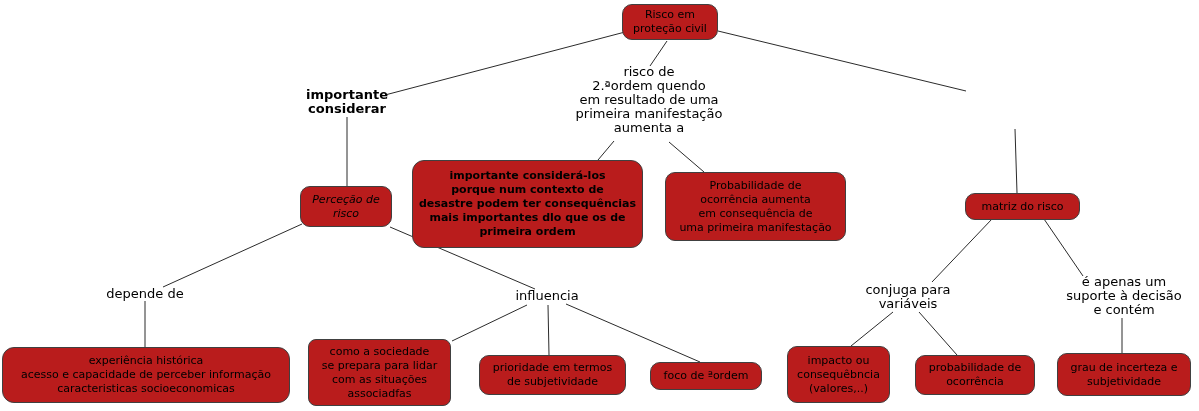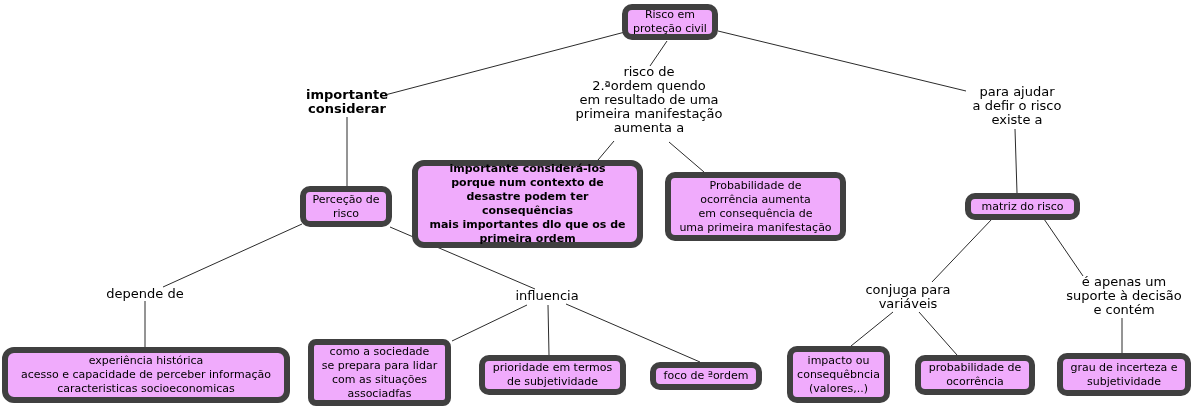--- a/index.html
+++ b/index.html
@@ -8,22 +8,22 @@
     width:1199px; height:411px;
     background:#ffffff;
     font-family:"DejaVu Sans", "Liberation Sans", sans-serif;
     color:#000;
     overflow:hidden;
   }
   .wires { position:absolute; left:0; top:0; width:1199px; height:411px; }
   .node {
     position:absolute;
     box-sizing:border-box;
-    background:#f0abfc;
-    border:6px solid #404040;
+    background:#b91c1c;
+    border:1px solid #404040;
     border-radius:10px;
     display:flex; align-items:center; justify-content:center;
     text-align:center;
     font-size:11px; line-height:14px;
     white-space:pre-line;
     padding:2px 3px;
   }
   .phrase {
     position:absolute;
     box-sizing:border-box;
@@ -54,21 +54,21 @@
     <line x1="992" y1="219" x2="932" y2="282"></line>
     <line x1="1044" y1="219" x2="1083" y2="276"></line>
     <line x1="893" y1="312" x2="851" y2="346"></line>
     <line x1="919" y1="312" x2="957" y2="355"></line>
     <line x1="1122" y1="318" x2="1122" y2="353"></line>
   </svg>
 
   <div class="node" style="left:622px; top:4px;   width:96px;  height:36px;">Risco em
 proteção civil</div>
 
-  <div class="node" style="left:300px; top:186px; width:92px;  height:41px;">Perceção de
+  <div class="node" style="left:300px; top:186px; width:92px;  height:41px;font-style:italic;">Perceção de
 risco</div>
 
   <div class="node" style="left:412px; top:160px; width:231px; height:88px; border-radius:12px;font-weight:bold;">importante considerá-los
 porque num contexto de
 desastre podem ter consequências
 mais importantes dlo que os de
 primeira ordem</div>
 
   <div class="node" style="left:665px; top:172px; width:181px; height:69px;">Probabilidade de
 ocorrência aumenta
@@ -103,23 +103,20 @@
 
   <div class="phrase" style="left:292px; top:88px;  width:110px;font-weight:bold;">importante
 considerar</div>
 
   <div class="phrase" style="left:544px; top:65px;  width:210px;">risco de
 2.ªordem quendo
 em resultado de uma
 primeira manifestação
 aumenta a</div>
 
-  <div class="phrase" style="left:947px; top:85px;  width:140px;">para ajudar
-a defir o risco
-existe a</div>
 
   <div class="phrase" style="left:90px;  top:287px; width:110px;">depende de</div>
 
   <div class="phrase" style="left:492px; top:289px; width:110px;">influencia</div>
 
   <div class="phrase" style="left:848px; top:283px; width:120px;">conjuga para
 variáveis</div>
 
   <div class="phrase" style="left:1054px; top:275px; width:140px;">é apenas um
 suporte à decisão

